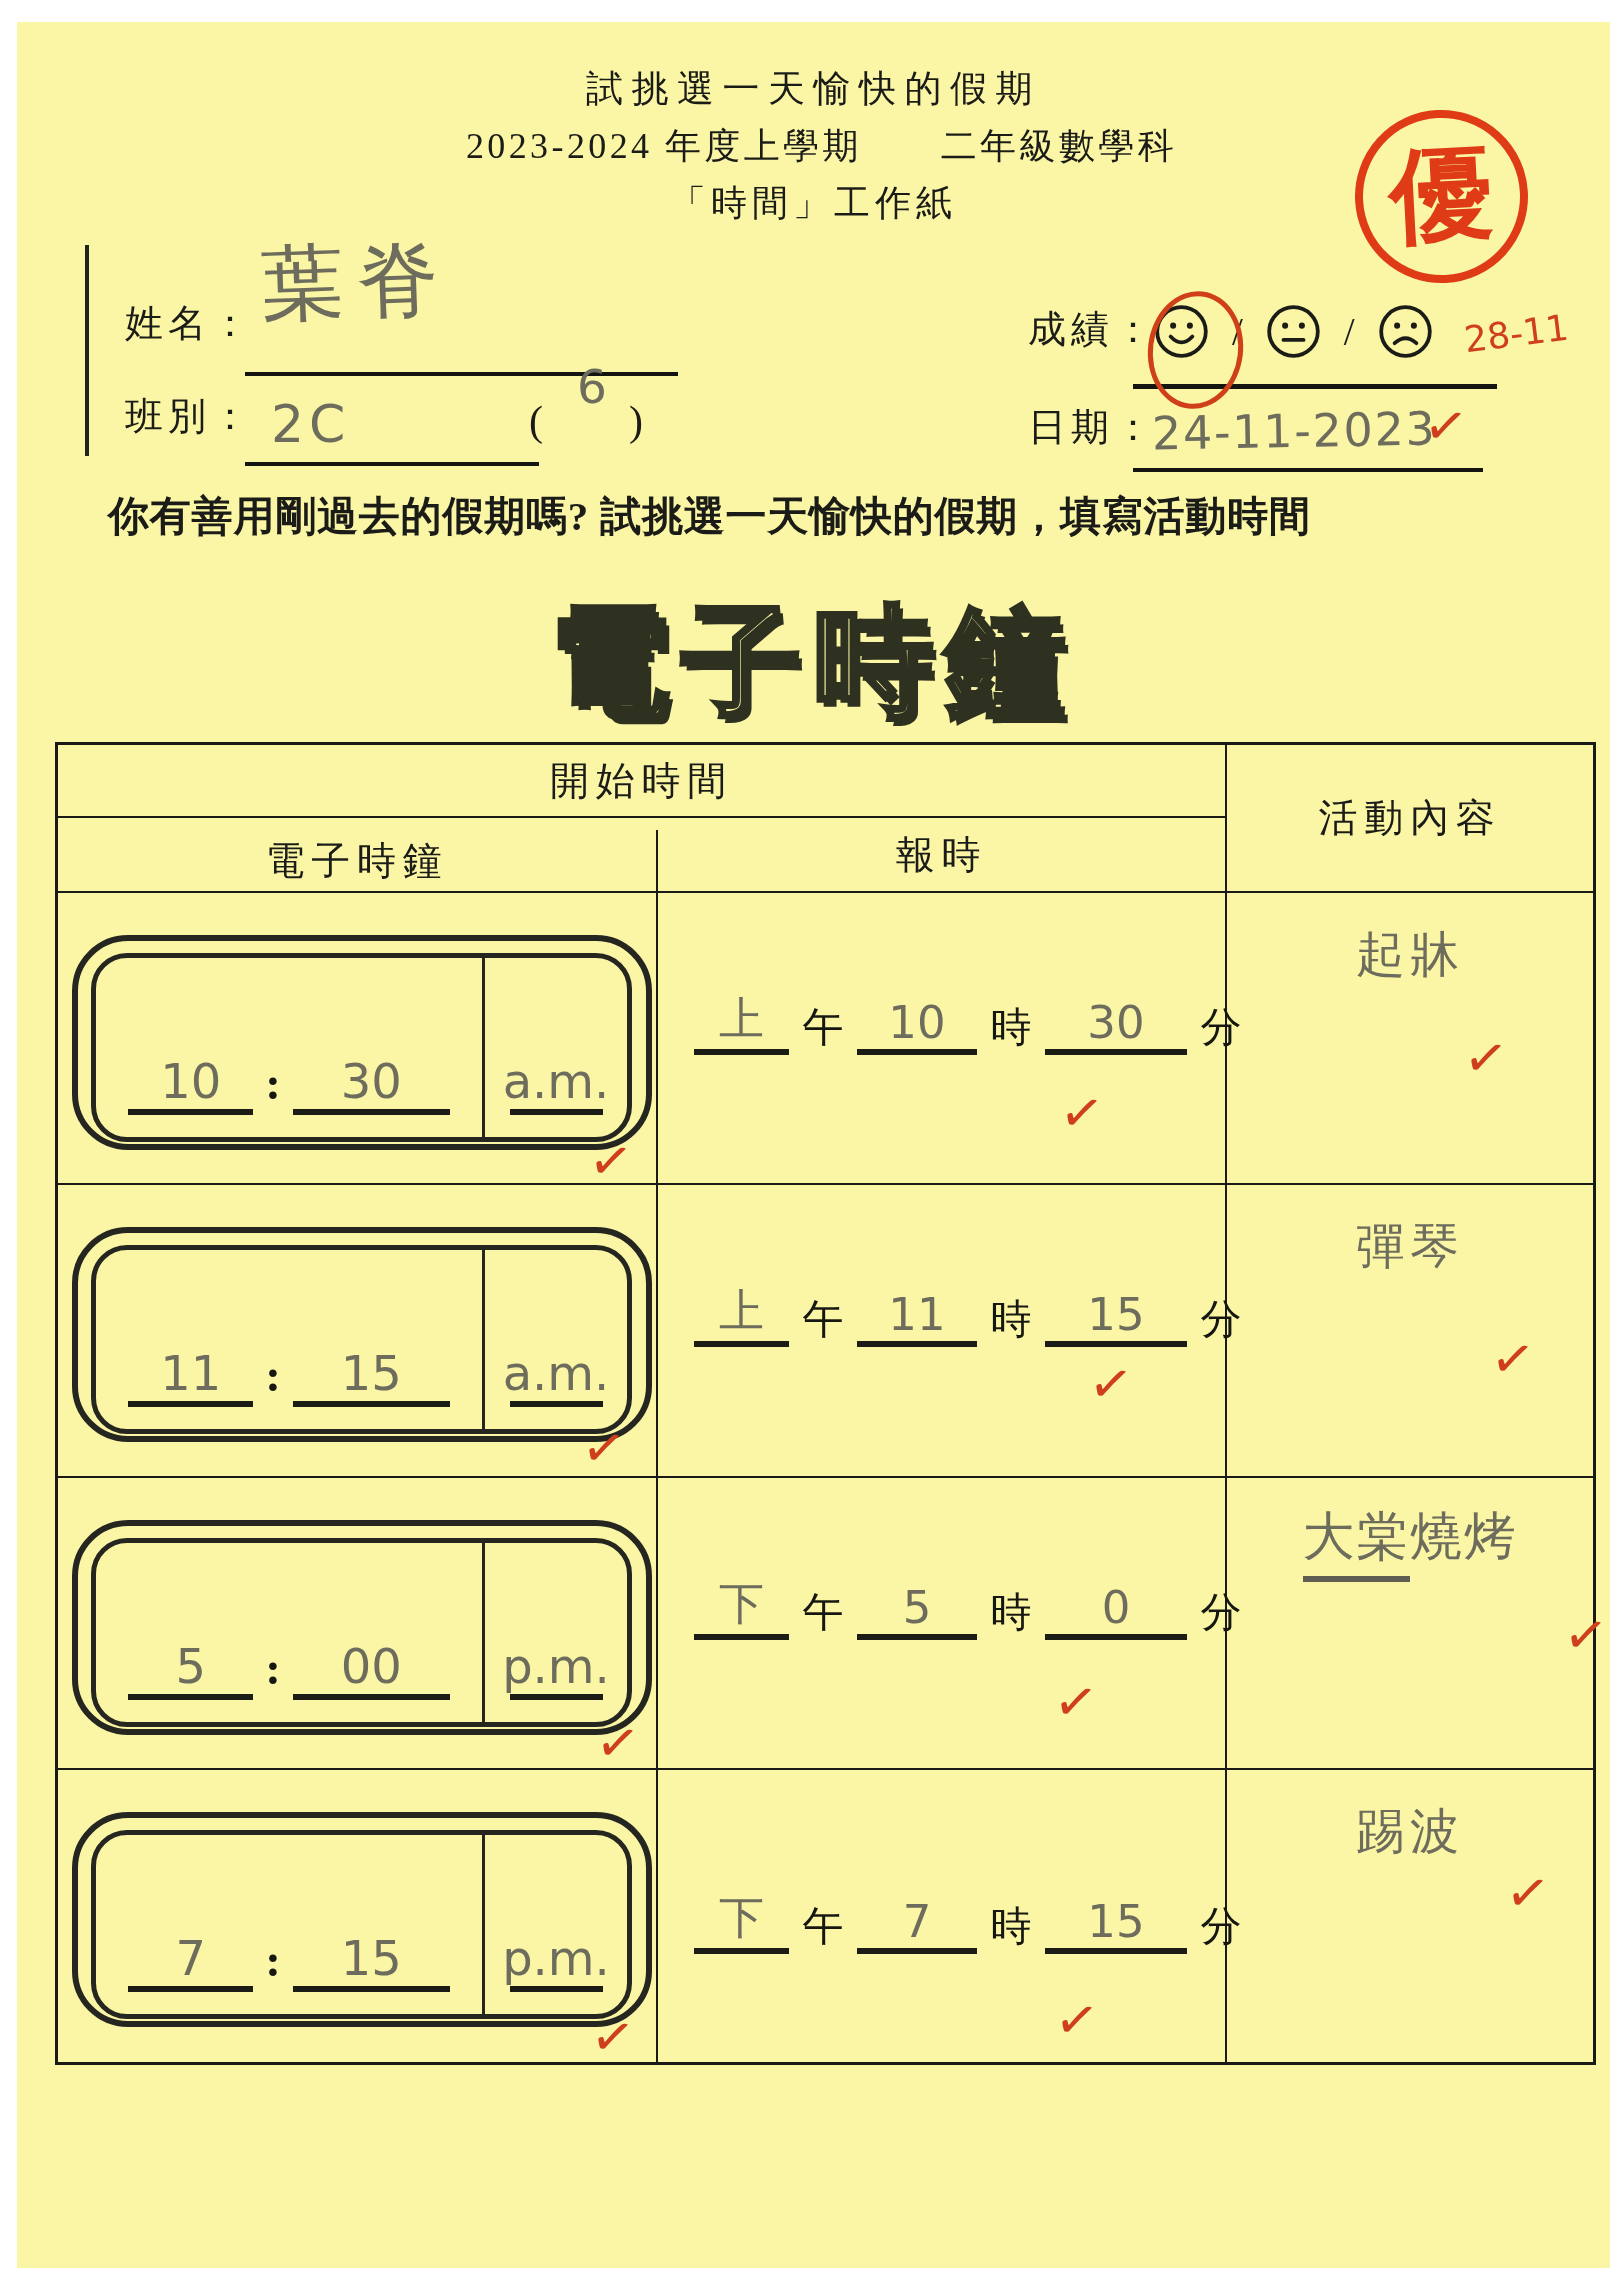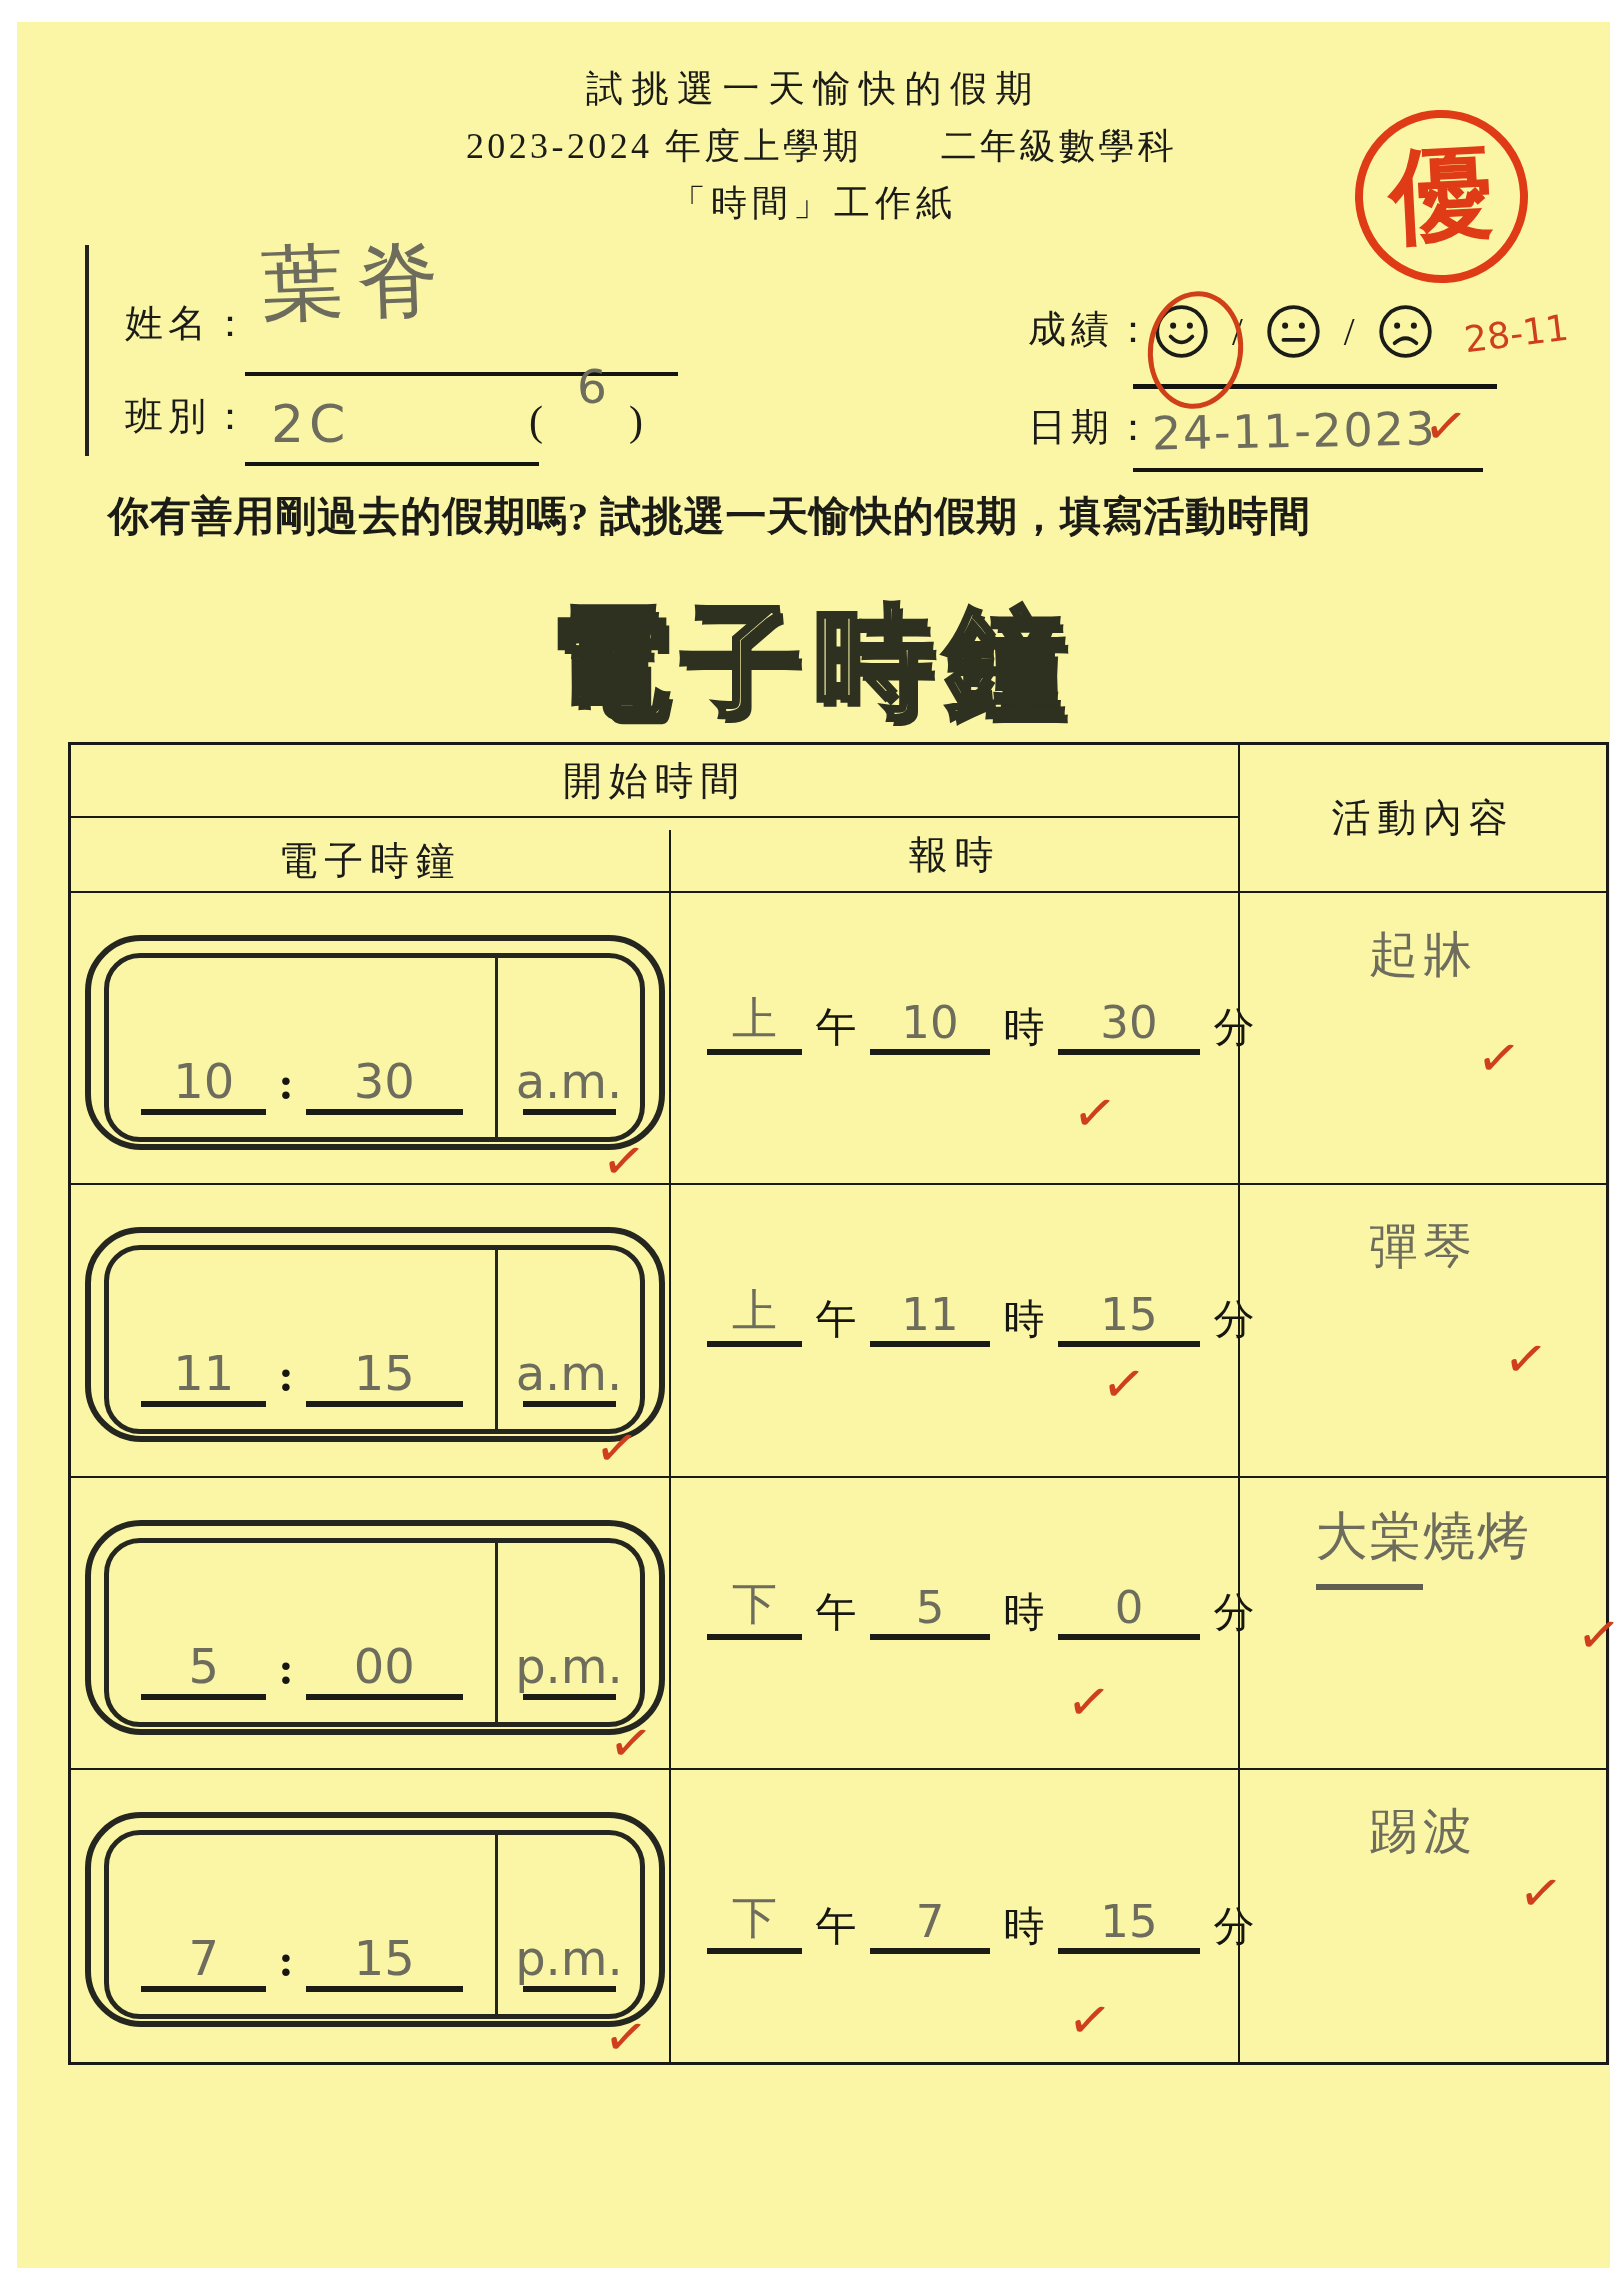--- a/index.html
+++ b/index.html
@@ -34,21 +34,21 @@
               border-radius:50%;transform:rotate(7deg);}
   .score-note{font-size:36px;transform:rotate(-7deg);font-family:"DejaVu Sans",sans-serif;}
   .check{position:absolute;color:#cf3f1d;font-size:52px;font-weight:700;
          font-family:"DejaVu Sans",sans-serif;transform:rotate(8deg);}
   
   .instr{left:91px;width:1488px;font-size:41px;font-weight:600;letter-spacing:0.8px;}
   .main-title{top:560px;left:0;width:100%;text-align:center;font-size:120px;font-weight:700;
       letter-spacing:12px;color:#383b26;-webkit-text-stroke:4.2px #2e3120;
       -webkit-text-fill-color:#f6f1a2;text-shadow:5px 6px 0 #2e3120;}
   
-  .wtable{left:51px;top:720px;width:1541px;height:1323px;border:3.4px solid #1a1a16;
+  .wtable{left:38px;top:720px;width:1541px;height:1323px;border:3.4px solid #1a1a16;
           display:grid;grid-template-columns:600px 569px 1fr;
           grid-template-rows:73px 75px repeat(4,1fr);box-sizing:border-box;}
   .cell{position:relative;box-sizing:border-box;}
   .br{border-right:2.5px solid #1a1a16;}
   .bb{border-bottom:2.5px solid #1a1a16;}
   .hcell{display:flex;align-items:center;justify-content:center;font-size:39px;
          letter-spacing:6.8px;color:#1b1b18;}
   .h-start{grid-column:1/3;grid-row:1;}
   .h-activity{grid-column:3;grid-row:1/3;}
   .h-clock{grid-column:1;grid-row:2;margin-top:12px;}
@@ -72,21 +72,21 @@
   
   .telling{position:absolute;left:36px;top:88px;display:flex;align-items:flex-end;gap:13.5px;}
   .tlabel{font-size:41px;color:#171712;padding-bottom:0px;}
   .t-period{width:95px;height:68px;}
   .t-hour{width:120px;height:68px;}
   .t-min{width:142px;height:68px;}
   .telling .hw{font-size:45px;}
   
   .activity-hw{position:absolute;left:0;right:0;top:29px;text-align:center;font-size:49px;
                letter-spacing:5px;}
-  .act-u:not(:empty){border-bottom:6px solid #5f5e50;padding-bottom:18px;text-align:right;}
+  .act-u:not(:empty){border-bottom:6px solid #5f5e50;padding-bottom:10px;text-align:right;}
   
   .face{display:inline-block;}
 </style>
 </head>
 <body>
 
 <div class="page">
 
   <div class="abs school printed">試挑選一天愉快的假期</div>
   <div class="abs termline printed">2023-2024 年度上學期　　二年級數學科</div>

